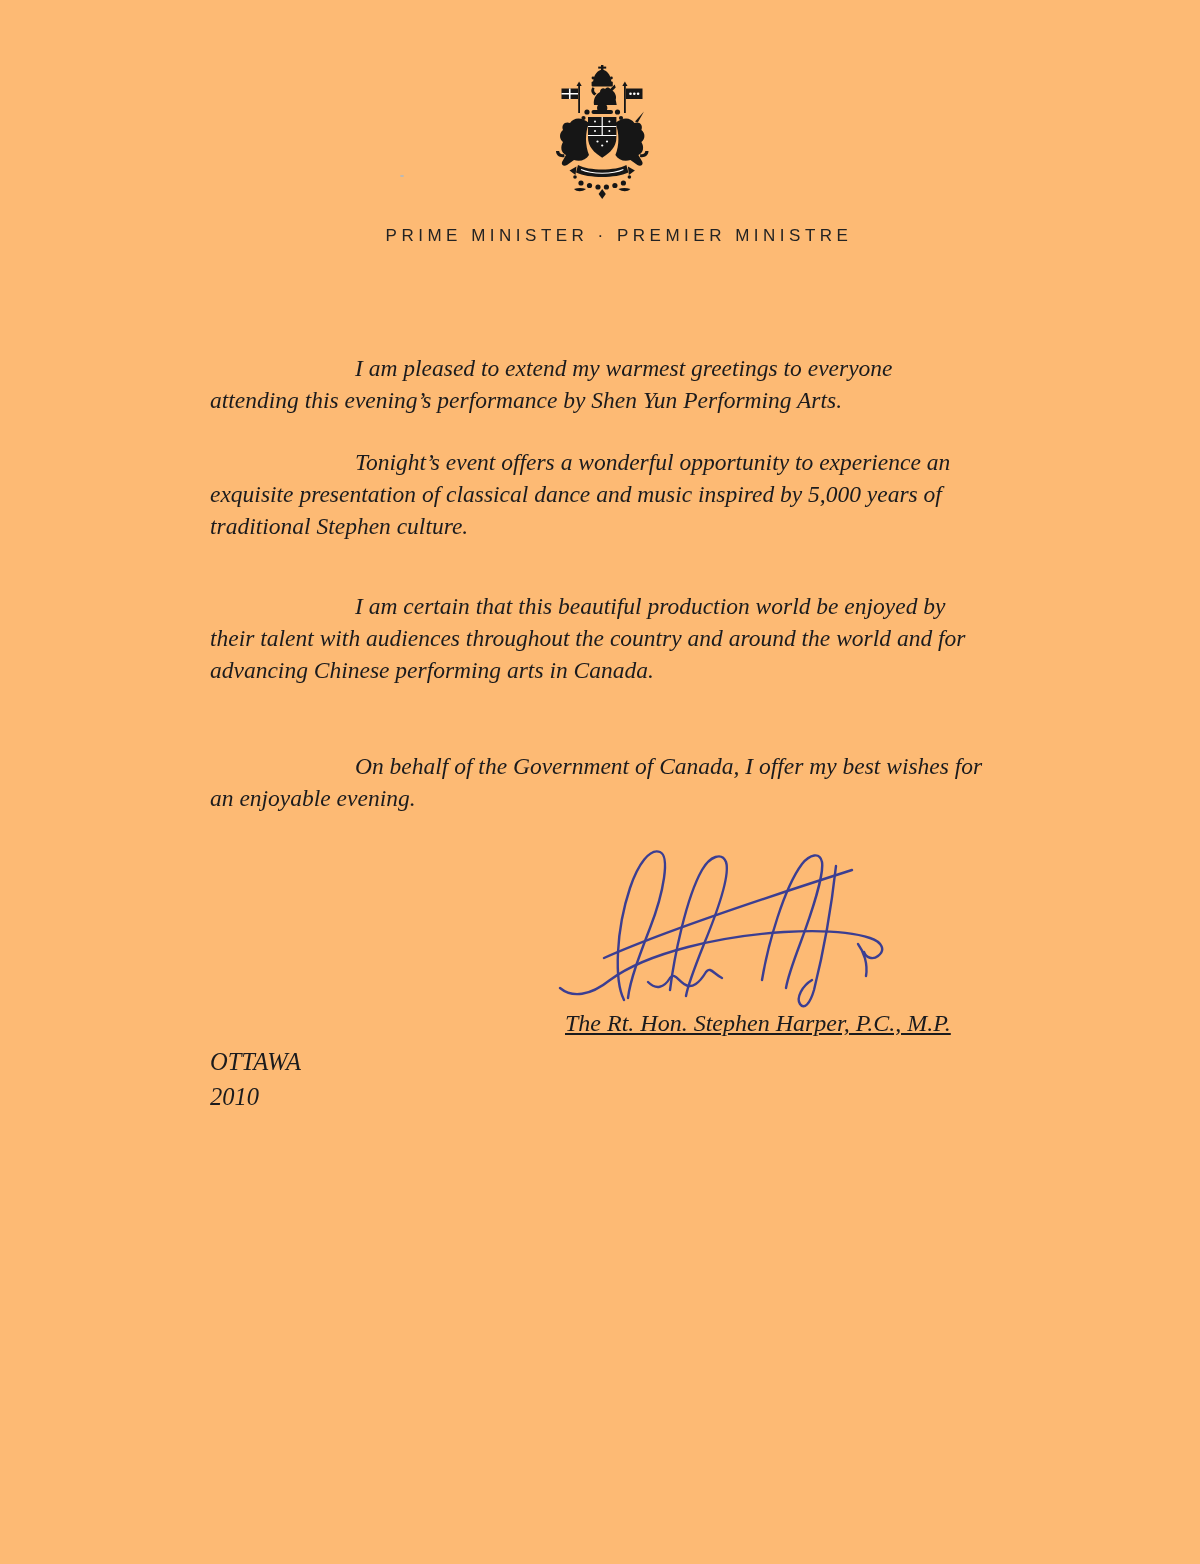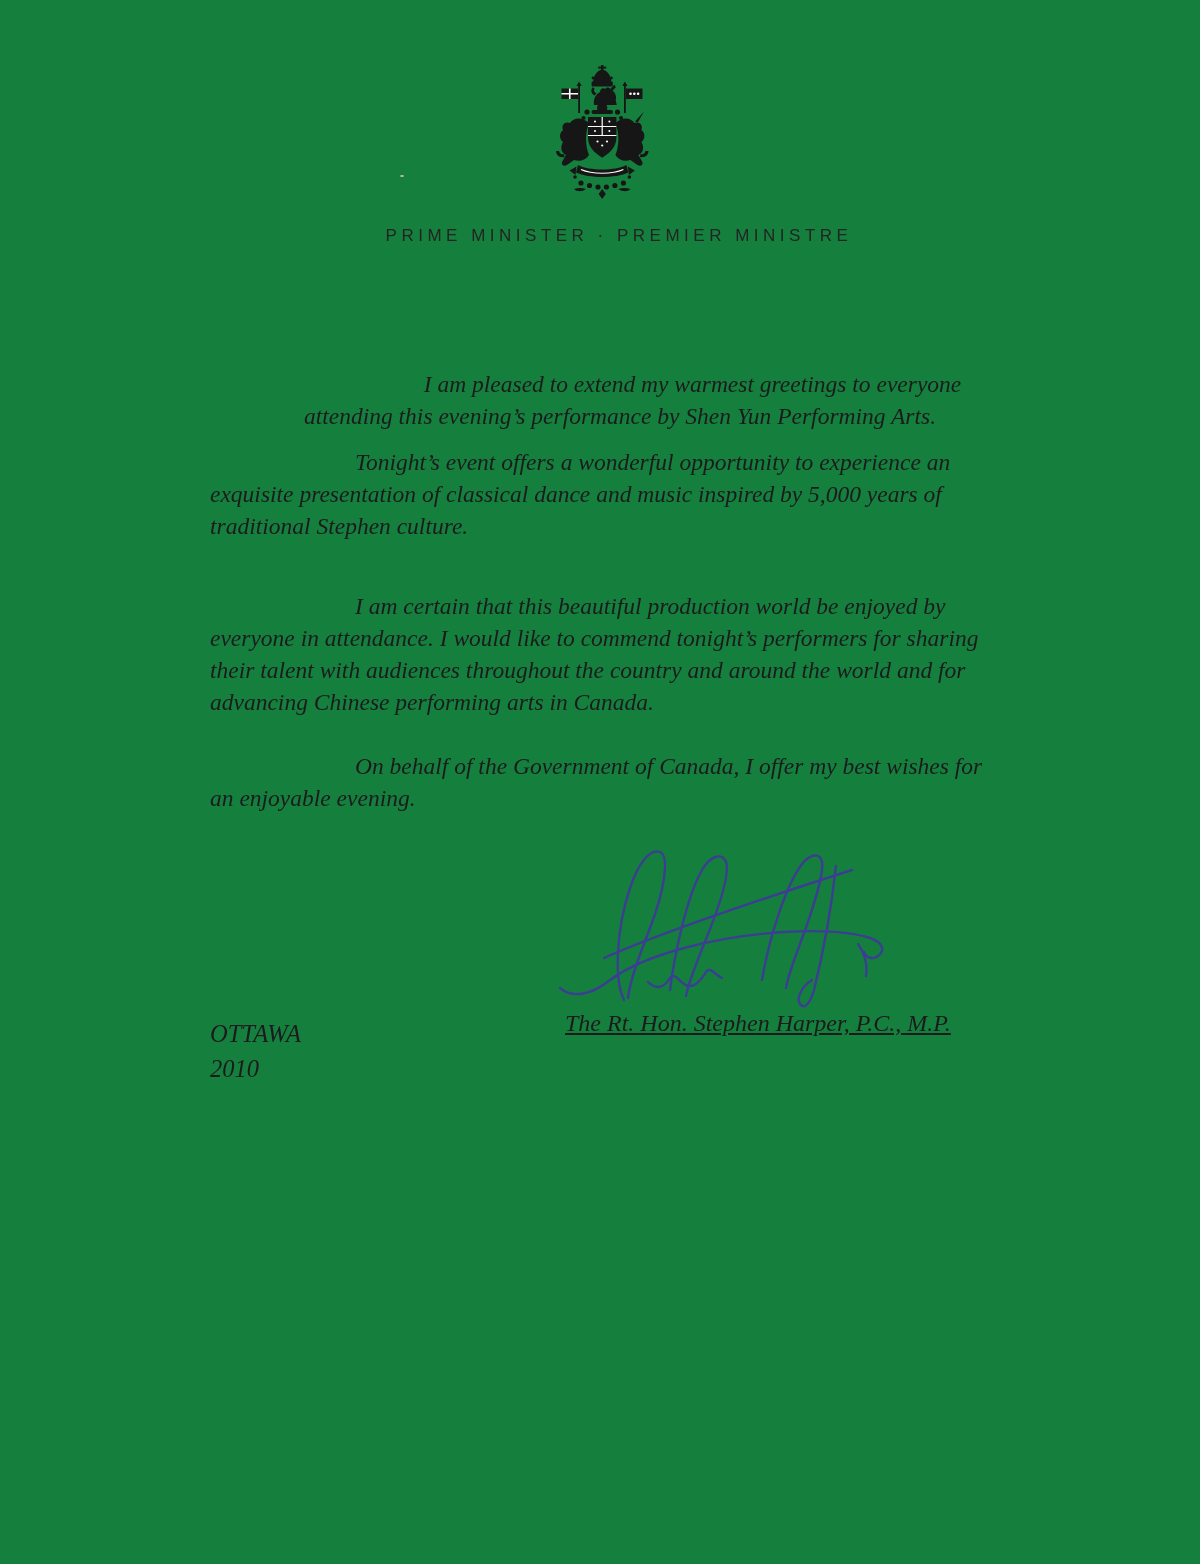--- a/index.html
+++ b/index.html
@@ -1,21 +1,21 @@
 <!DOCTYPE html>
 <html><head>
 <meta charset="utf-8">
 <style>
   * { margin: 0; padding: 0; box-sizing: border-box; }
   html, body { background: #e8e8e8; }
   .page {
     position: relative;
     width: 1200px;
     height: 1564px;
-    background: #15803d;
+    background: #fdba74;
     margin: 0 auto;
     overflow: hidden;
     font-family: "Liberation Serif", serif;
     color: #1c1c1e;
   }
 
   
   .crest {
     position: absolute;
     left: 548px;
@@ -46,21 +46,21 @@
     font-style: italic;
     font-size: 23.5px;
     color: #1b1b1d;
   }
   .body-text .line {
     line-height: 32px;
     white-space: nowrap;
   }
   .body-text .line.indent { padding-left: 145px; }
 
-  #para-1 { top: 368px; text-align: center; }
+  #para-1 { top: 352px; }
   #para-2 { top: 446px; }
   #para-3 { top: 590px; }
   #para-4 { top: 750px; }
 
   
   .signature {
     position: absolute;
     left: 552px;
     top: 840px;
     width: 345px;
@@ -74,21 +74,21 @@
     font-size: 24px;
     white-space: nowrap;
     color: #1b1b1d;
     text-decoration: underline;
   }
 
   
   .place-block {
     position: absolute;
     left: 210px;
-    top: 1016px;
+    top: 1044px;
     font-style: italic;
     font-size: 24.5px;
     color: #1b1b1d;
   }
   .place-block div { line-height: 35px; }
 
   .scan-speck {
     position: absolute;
     left: 400px;
     top: 175px;
@@ -184,21 +184,20 @@
   </div>
 
   <div class="body-text" id="para-2">
     <div class="line indent">Tonight’s event offers a wonderful opportunity to experience an</div>
     <div class="line">exquisite presentation of classical dance and music inspired by 5,000 years of</div>
     <div class="line">traditional Stephen culture.</div>
   </div>
 
   <div class="body-text" id="para-3">
     <div class="line indent">I am certain that this beautiful production world be enjoyed by</div>
-    <div class="line">everyone in attendance. I would like to commend tonight’s performers for sharing</div>
     <div class="line">their talent with audiences throughout the country and around the world and for</div>
     <div class="line">advancing Chinese performing arts in Canada.</div>
   </div>
 
   <div class="body-text" id="para-4">
     <div class="line indent">On behalf of the Government of Canada, I offer my best wishes for</div>
     <div class="line">an enjoyable evening.</div>
   </div>
 
   <svg class="signature" viewBox="0 0 345 172" xmlns="http://www.w3.org/2000/svg" aria-hidden="true">

